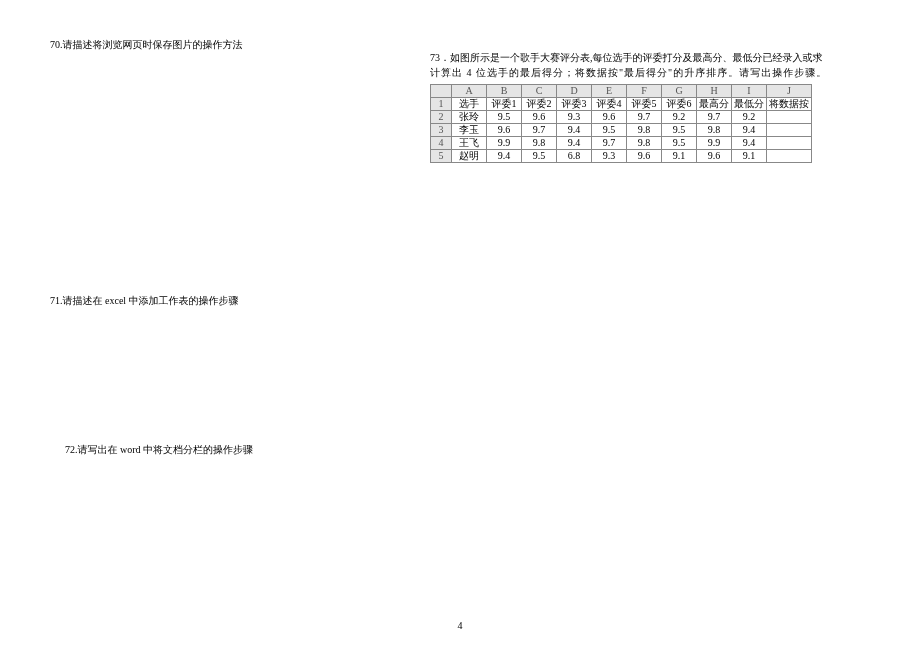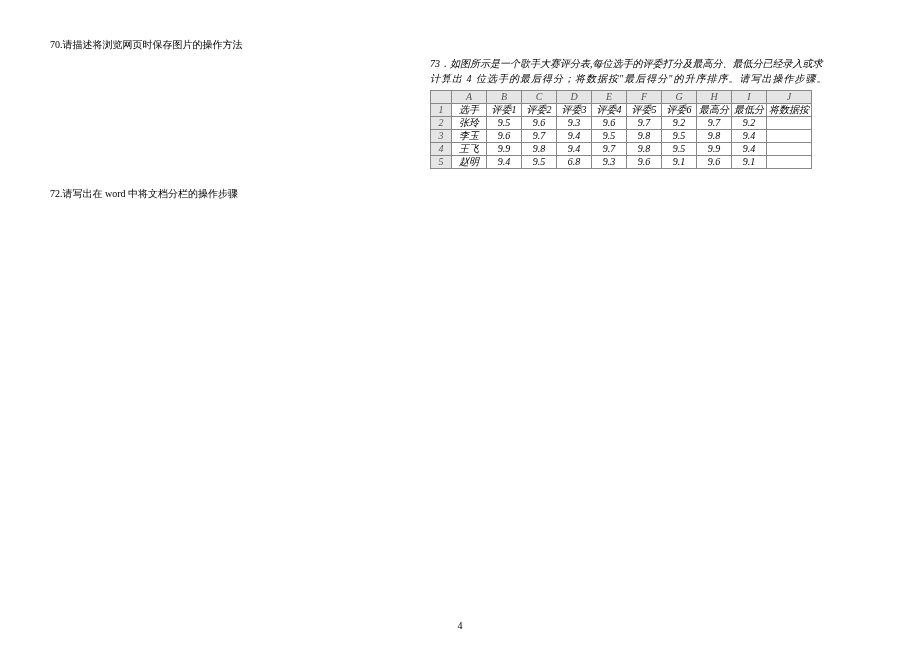--- a/index.html
+++ b/index.html
@@ -15,30 +15,29 @@
   }
   .left-col {
     position: absolute;
     left: 50px;
     top: 38px;
     width: 380px;
   }
   .right-col {
     position: absolute;
     left: 430px;
-    top: 56px;
+    top: 50px;
     width: 475px;
-    font-style: italic;
   }
   .q70, .q71, .q72 {
     font-size: 10px;
     line-height: 1.4;
   }
   .q71 { margin-top: 242px; }
-  .q72 { margin-top: 135px; }
+  .q72 { margin-top: 135px; margin-left: 15px; }
   .q73 {
     font-size: 10px;
     line-height: 1.5;
     text-align: left;
   }
   .q73 .line2 { text-indent: 2em; }
   .q73 .line3 { letter-spacing: 1px; }
   .sheet {
     margin-top: 4px;
     border-collapse: collapse;
@@ -83,20 +82,21 @@
     text-align: center;
     font-size: 10px;
     color: #000;
   }
 </style>
 </head>
 <body>
 
 <div class="left-col">
   <div class="q70">70.请描述将浏览网页时保存图片的操作方法</div>
+  <div class="q71">71.请描述在 excel 中添加工作表的操作步骤</div>
   <div class="q72">72.请写出在 word 中将文档分栏的操作步骤</div>
 </div>
 
 <div class="right-col">
   <div class="q73">
     <div>73．如图所示是一个歌手大赛评分表,每位选手的评委打分及最高分、最低分已经录入或求</div>
     <div class="line3">计算出 4 位选手的最后得分；将数据按"最后得分"的升序排序。请写出操作步骤。</div>
   </div>
 
   <table class="sheet">

